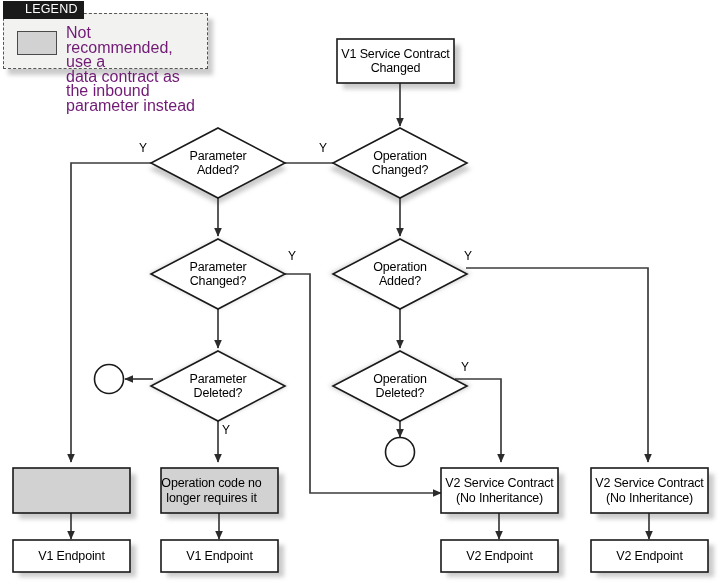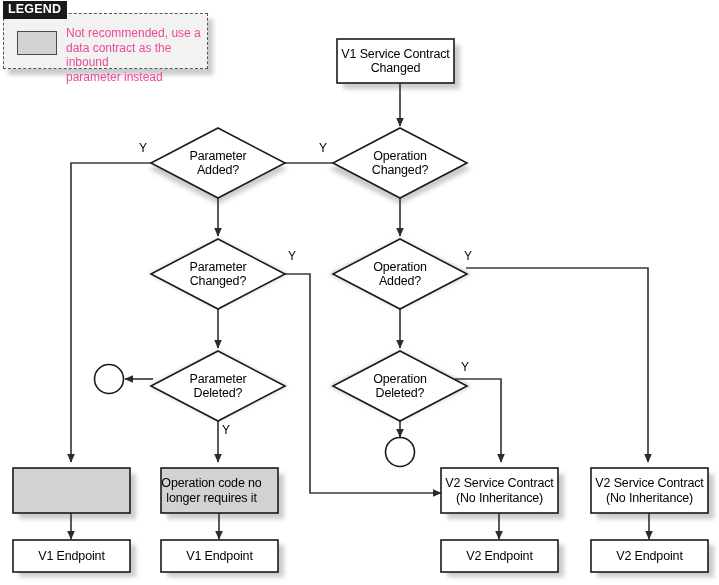--- a/index.html
+++ b/index.html
@@ -55,43 +55,43 @@
     background: #f2f2f0;
     box-sizing: border-box;
   }
   #legend-tab {
     position: absolute;
     left: 3px;
     top: 1px;
     background: #1a1a1a;
     color: #ffffff;
     font-size: 12.5px;
-    font-weight: 700;
+    font-weight: 400;
     letter-spacing: 0.2px;
-    padding: 2px 6px 3px 5px;
+    padding: 2px 6px 3px 22px;
     line-height: 13px;
   }
   #legend-swatch {
     position: absolute;
     left: 17px;
     top: 31px;
     width: 40px;
     height: 24px;
     background: #d2d2d2;
     border: 1.2px solid #4a4a4a;
     box-sizing: border-box;
   }
   #legend-text {
     position: absolute;
     left: 66px;
     top: 26px;
     width: 136px;
-    font-size: 12px;
+    font-size: 16px;
     line-height: 14.6px;
-    color: #ec4899;
+    color: #701a75;
     white-space: pre-line;
   }
 </style>
 </head>
 <body>
 
 <div id="canvas">
 
   <svg class="layer" viewBox="0 0 719 585">
     <defs>

